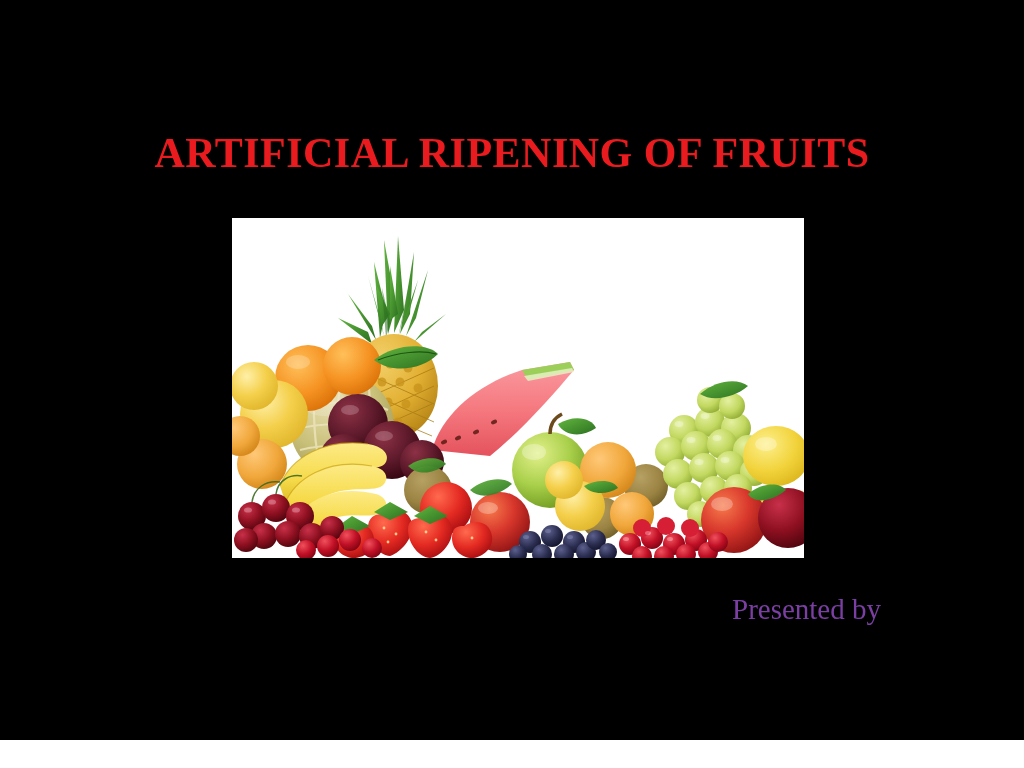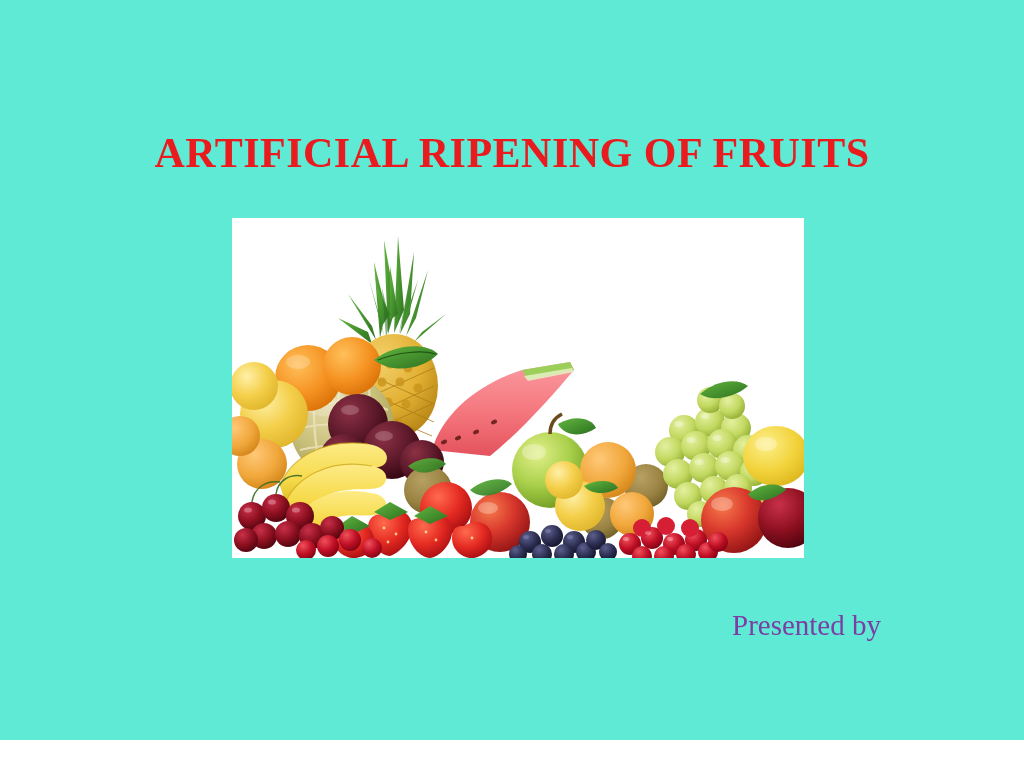--- a/index.html
+++ b/index.html
@@ -13,21 +13,21 @@
     overflow: hidden;
     font-family: "Liberation Serif", serif;
     position: relative;
   }
 
   #slide {
     position: absolute;
     left: 0; top: 0;
     width: 1024px;
     height: 740px;
-    background: #5eead4;
+    background: #000000;
   }
 
   
   #slide-title {
     position: absolute;
     left: 0;
     top: 128px;
     width: 1024px;
     text-align: center;
     color: #ea1b1e;
@@ -49,21 +49,20 @@
   }
   #fruit-image svg { display: block; width: 100%; height: 100%; }
 
   
   #presenter-block {
     position: absolute;
     left: 700px;
     top: 592px;
     width: 300px;
     text-align: left;
-    margin-top: 16px;
   }
   #presented-by-label {
     color: #7b3fa3;
     font-family: "Liberation Serif", serif;
     font-weight: normal;
     font-size: 29px;
     line-height: 34px;
     padding-left: 32px;
     white-space: nowrap;
   }

